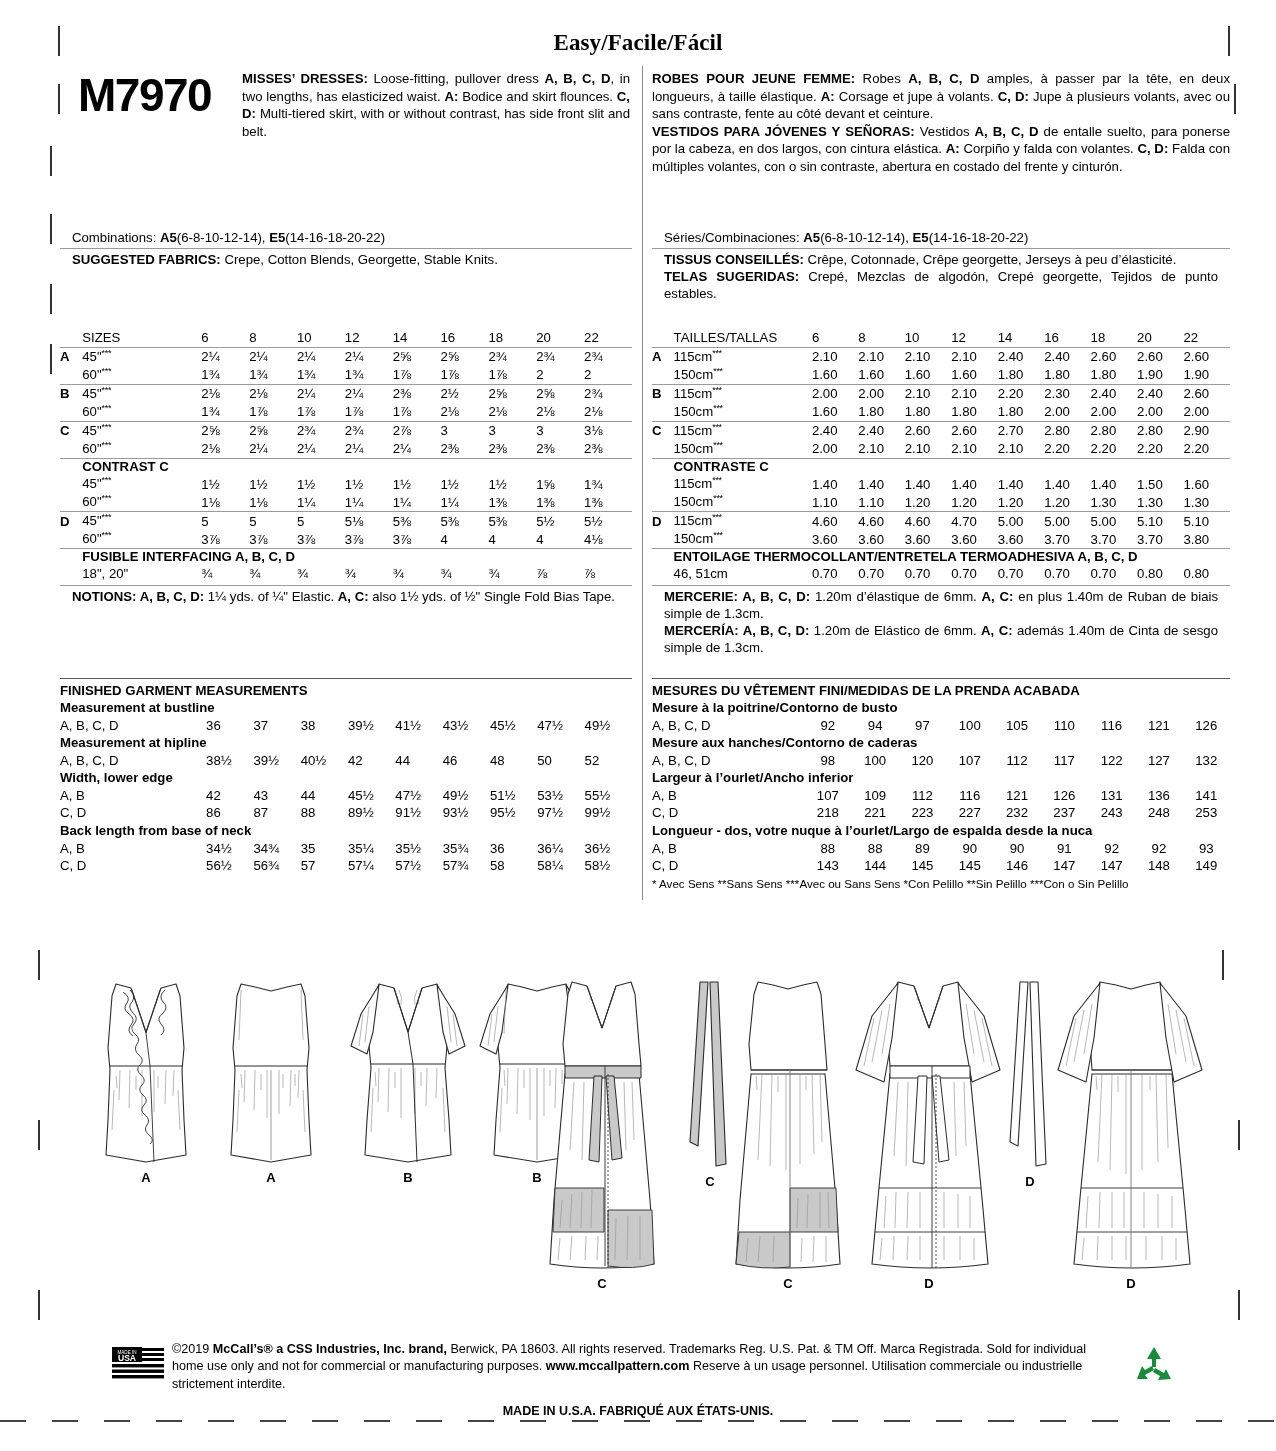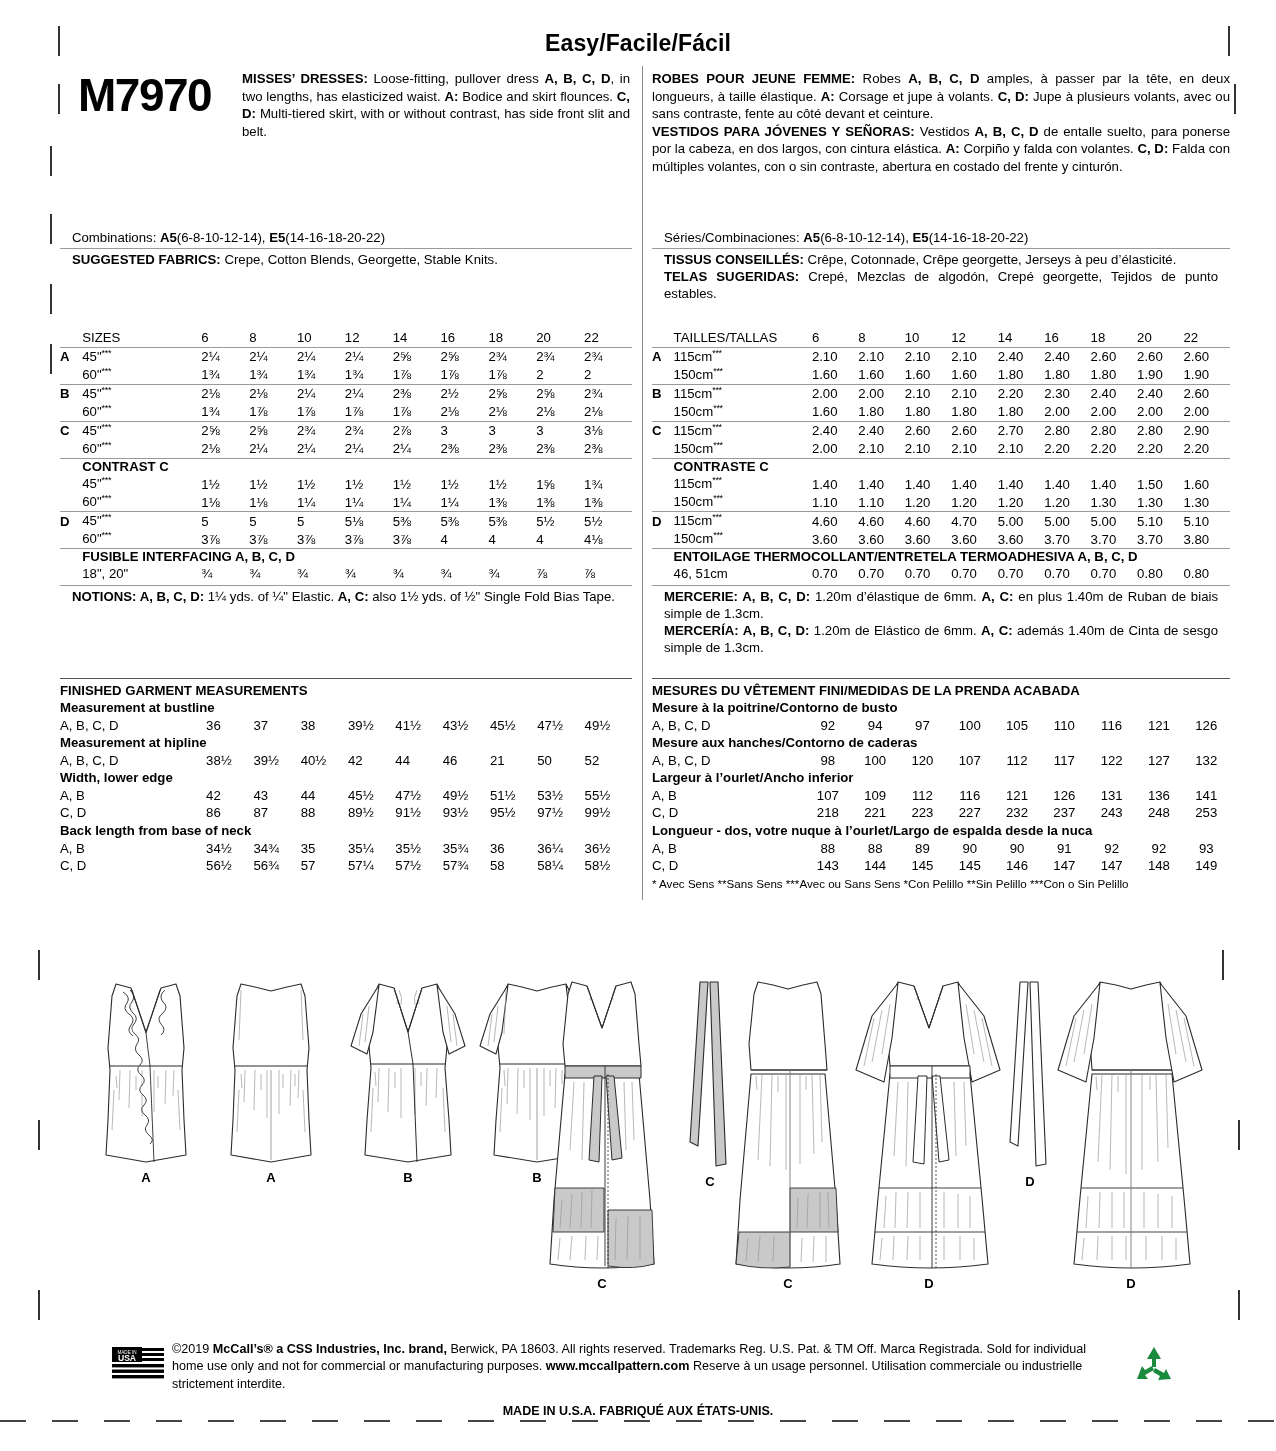--- a/index.html
+++ b/index.html
@@ -10,21 +10,21 @@
   }
   .page{position:absolute;inset:0;}
 
   
   .tick{position:absolute;background:#333;}
   .tick.v{width:2px;height:30px;}
 
   
   .easy-title{
     position:absolute;left:0;right:0;top:30px;text-align:center;
-    font-size:23px;font-weight:bold;letter-spacing:.1px;
+    font-size:23px;font-weight:bold;letter-spacing:.1px;font-family:Liberation Serif, serif;
   }
   .patno{
     position:absolute;left:78px;top:68px;
     font-size:46px;font-weight:bold;letter-spacing:-1.5px;
   }
 
   
   .desc{position:absolute;top:70px;font-size:13.2px;line-height:1.33;text-align:justify;}
   .desc.left{left:242px;width:388px;}
   .desc.right{left:652px;width:578px;}
@@ -489,21 +489,21 @@
             <td class="head" colspan="10">Measurement at hipline</td>
           </tr>
           <tr>
             <td class="lbl">A, B, C, D</td>
             <td class="v">38½</td>
             <td class="v">39½</td>
             <td class="v">40½</td>
             <td class="v">42</td>
             <td class="v">44</td>
             <td class="v">46</td>
-            <td class="v">21</td>
+            <td class="v">48</td>
             <td class="v">50</td>
             <td class="v">52</td>
           </tr>
           <tr>
             <td class="head" colspan="10">Width, lower edge</td>
           </tr>
           <tr>
             <td class="lbl">A, B</td>
             <td class="v">42</td>
             <td class="v">43</td>

